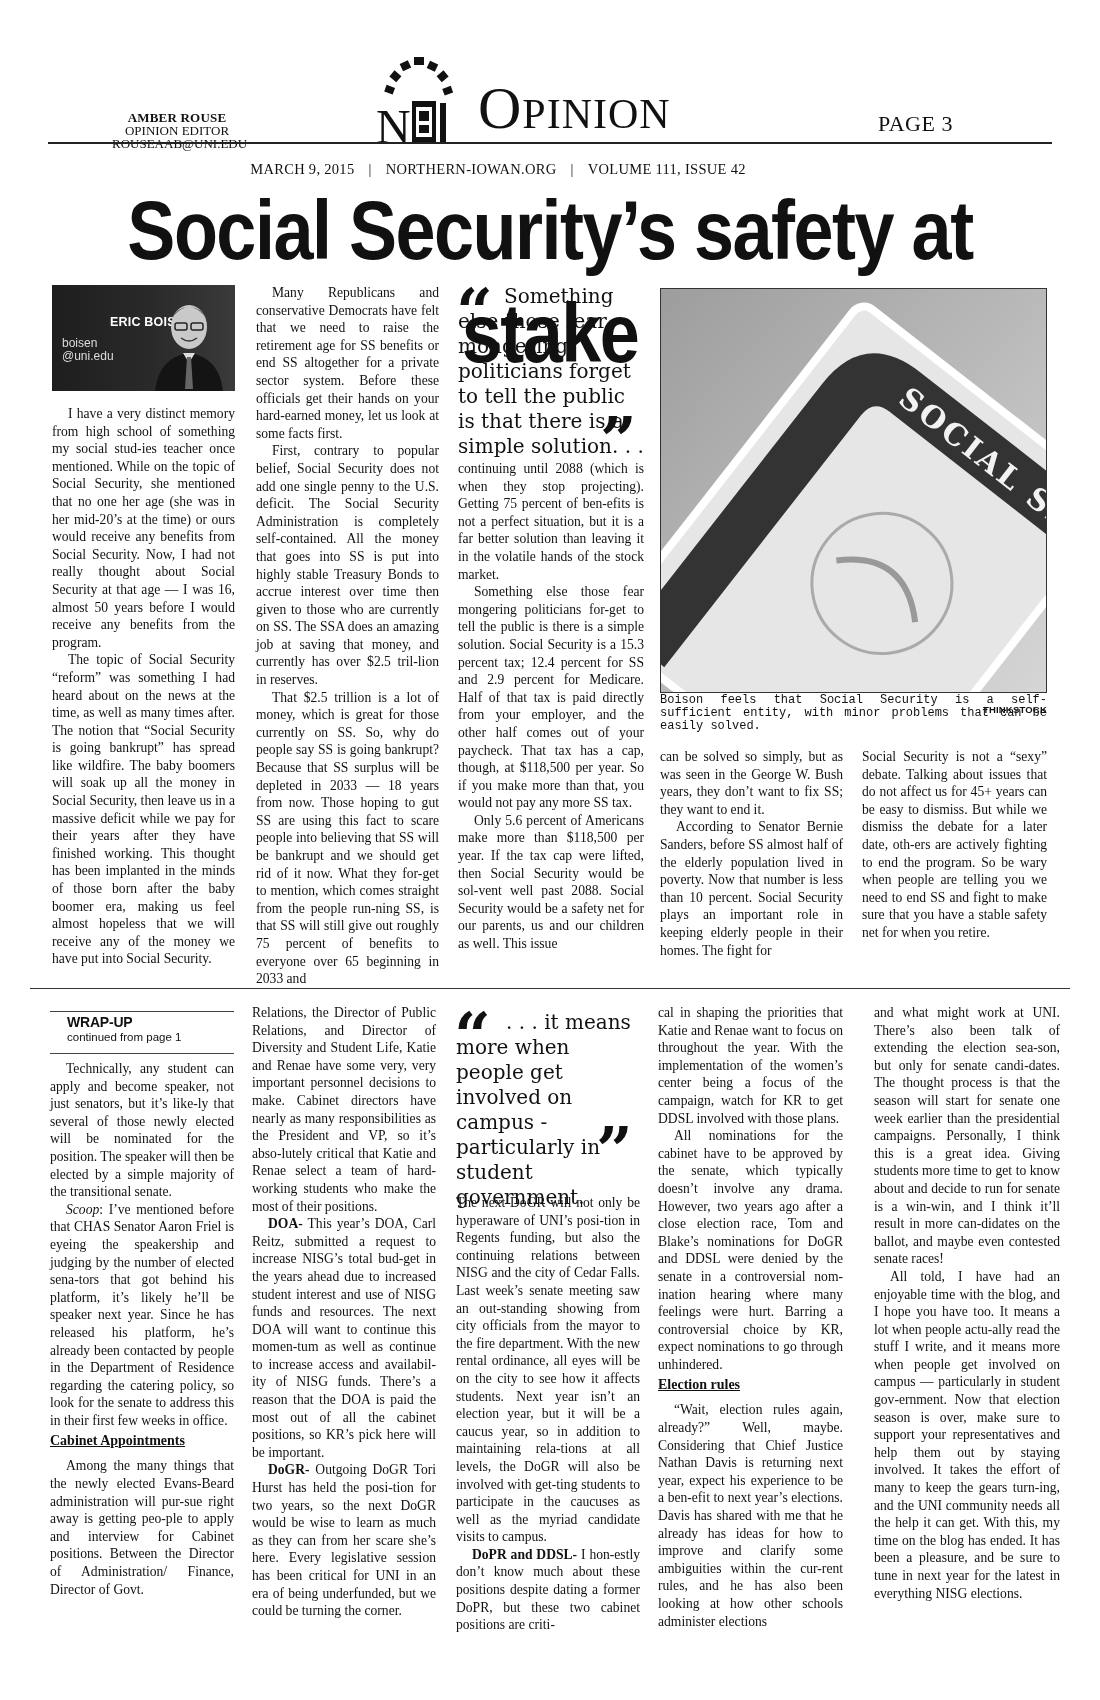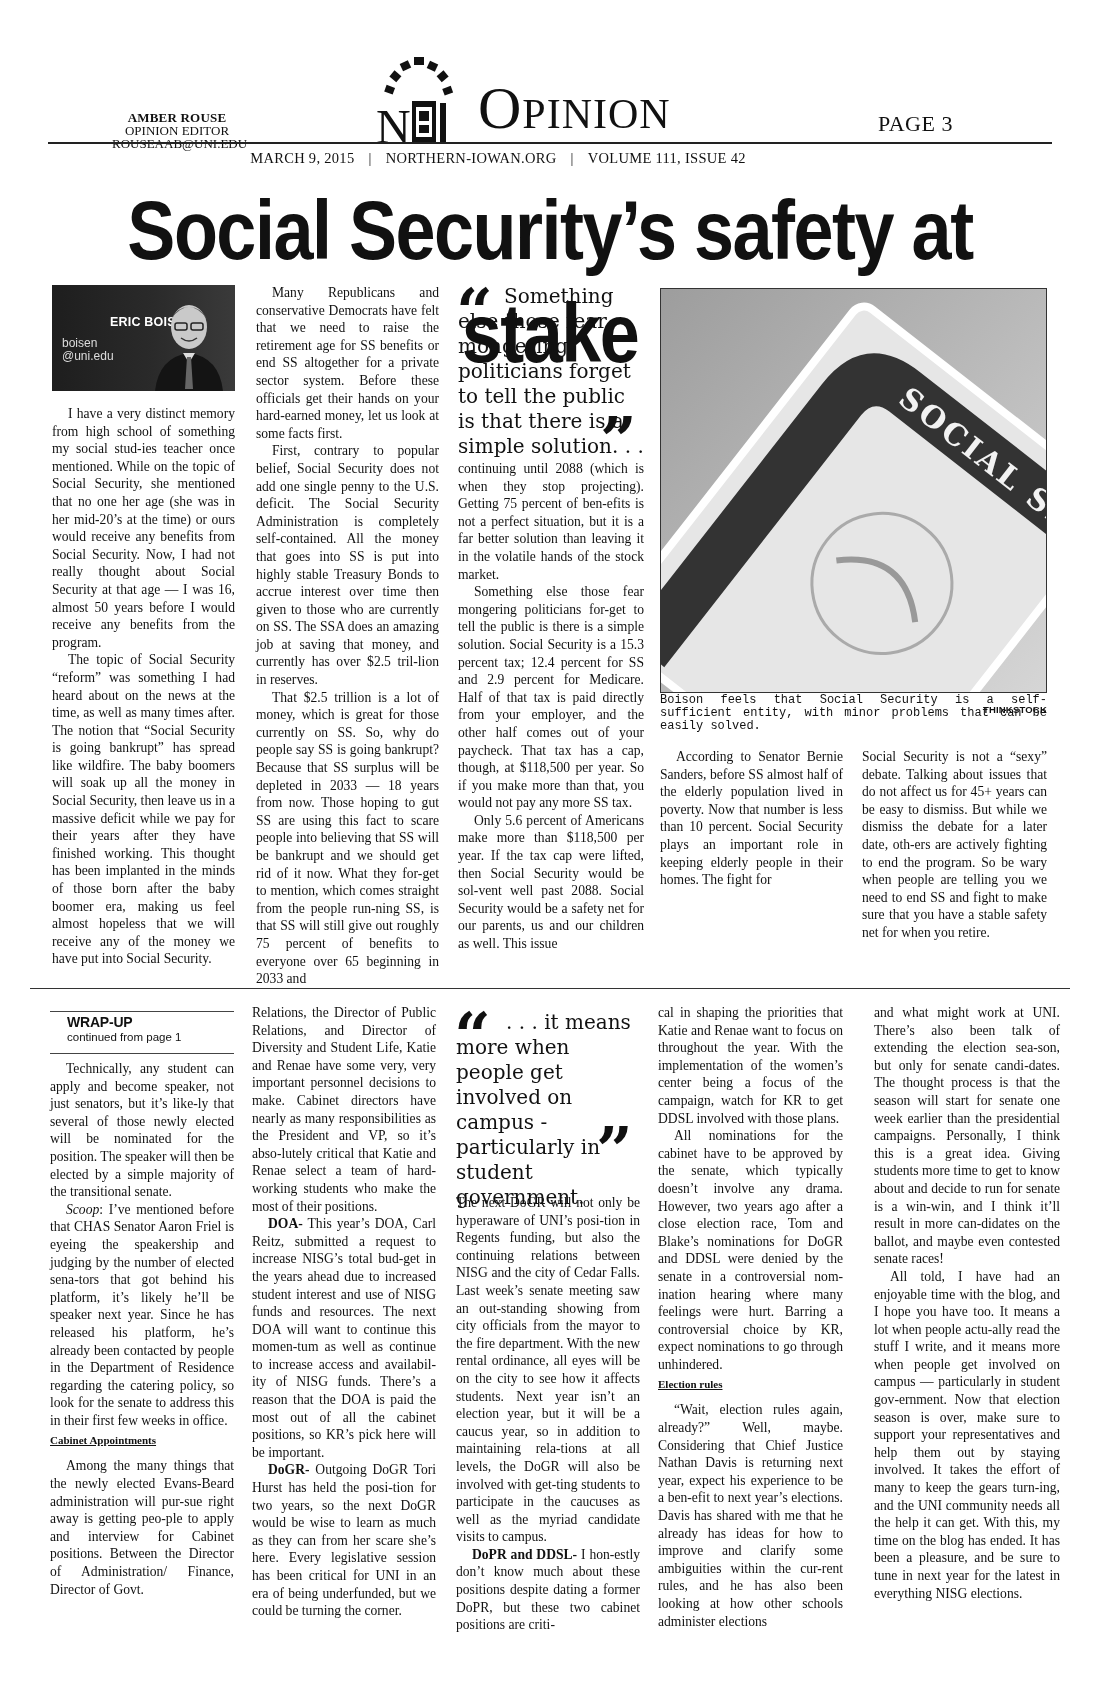--- a/index.html
+++ b/index.html
@@ -7,21 +7,21 @@
   body { position: relative; font-family: "Liberation Serif", "DejaVu Serif", serif; color: #111; overflow: hidden; }
 
   
   .editor { position: absolute; left: 112px; top: 95px; width: 130px; text-align: center; line-height: 13px; margin-top: 16px; }
   .editor .name { font-size: 13px; font-weight: bold; letter-spacing: 0.2px; }
   .editor .role, .editor .email { font-size: 13px; font-family: Liberation Serif, serif; }
   .logo { position: absolute; left: 368px; top: 55px; width: 100px; height: 90px; }
   .section-title { position: absolute; left: 478px; top: 78px; font-size: 60px; line-height: 60px; letter-spacing: 1px; font-variant: small-caps; }
   .page-num { position: absolute; left: 878px; top: 111px; font-size: 22px; letter-spacing: 0.5px; }
   .mast-rule { position: absolute; left: 48px; top: 142px; width: 1004px; height: 2px; background: #222; }
-  .dateline { position: absolute; left: 0; top: 150px; width: 996px; text-align: center; font-size: 14.5px; letter-spacing: 0.3px; }
+  .dateline { position: absolute; left: 0; top: 161px; width: 996px; text-align: center; font-size: 14.5px; letter-spacing: 0.3px; }
   .dateline .sep { margin: 0 14px; }
 
   .headline { position: absolute; left: 40px; top: 178px; width: 1020px; text-align: center; font-family: "Liberation Sans", "DejaVu Sans", sans-serif; font-weight: bold; font-size: 72px; line-height: 90px; letter-spacing: -1.5px; transform: scaleY(1.15); transform-origin: top; }
 
   
   .col { position: absolute; font-size: 13.6px; line-height: 17.6px; text-align: justify; hyphens: manual; }
   .col p { text-indent: 16px; }
   .col p.noindent { text-indent: 0; }
   .col b { font-weight: bold; }
 
@@ -40,21 +40,21 @@
   .caption { position: absolute; left: 660px; top: 694px; width: 387px; font-family: Liberation Mono, monospace; font-size: 12px; line-height: 13px; text-align: justify; }
 
   .section-rule { position: absolute; left: 30px; top: 988px; width: 1040px; height: 1px; background: #333; }
 
   
   .kicker-top { position: absolute; left: 50px; top: 1011px; width: 184px; height: 1px; background: #444; }
   .kicker { position: absolute; left: 67px; top: 1014px; font-family: "Liberation Sans", sans-serif; font-weight: bold; font-size: 14px; letter-spacing: -0.2px; }
   .kicker-sub { position: absolute; left: 67px; top: 1031px; font-family: "Liberation Sans", sans-serif; font-size: 11.5px; }
   .kicker-bottom { position: absolute; left: 50px; top: 1053px; width: 184px; height: 1px; background: #444; }
 
-  .subhead { font-weight: bold; font-size: 11px; line-height: 21px; text-decoration: underline; text-align: left; margin: 1px 0 6px; }
+  .subhead { font-weight: bold; font-size: 14px; line-height: 21px; text-decoration: underline; text-align: left; margin: 1px 0 6px; }
 </style>
 </head>
 <body>
 
 <div class="editor">
   <div class="name">AMBER ROUSE</div>
   <div class="role">OPINION EDITOR</div>
   <div class="email">ROUSEAAB@UNI.EDU</div>
 </div>
 
@@ -140,20 +140,21 @@
       <text x="150" y="118" font-family="DejaVu Serif, serif" font-weight="bold" font-size="30" fill="#f2f2f2" letter-spacing="3">SOCIAL SECURITY</text>
       <circle cx="250" cy="270" r="70" fill="none" stroke="#aaa" stroke-width="3"></circle>
       <path d="M200 280 Q250 230 300 280" stroke="#999" stroke-width="6" fill="none"></path>
     </g>
   </svg>
 </div>
 <div class="credit">THINKSTOCK</div>
 <div class="caption">Boison feels that Social Security is a self-sufficient entity, with minor problems that can be easily solved.</div>
 
 <div class="col" style="left:660px; top:748px; width:183px;">
+  <p class="noindent">can be solved so simply, but as was seen in the George W. Bush years, they don’t want to fix SS; they want to end it.</p>
   <p>According to Senator Bernie Sanders, before SS almost half of the elderly population lived in poverty. Now that number is less than 10 percent. Social Security plays an important role in keeping elderly people in their homes. The fight for</p>
 </div>
 
 <div class="col" style="left:862px; top:748px; width:185px;">
   <p class="noindent">Social Security is not a “sexy” debate. Talking about issues that do not affect us for 45+ years can be easy to dismiss. But while we dismiss the debate for a later date, oth-ers are actively fighting to end the program. So be wary when people are telling you we need to end SS and fight to make sure that you have a stable safety net for when you retire.</p>
 </div>
 
 <div class="section-rule"></div>
 
 <div class="kicker-top"></div>

